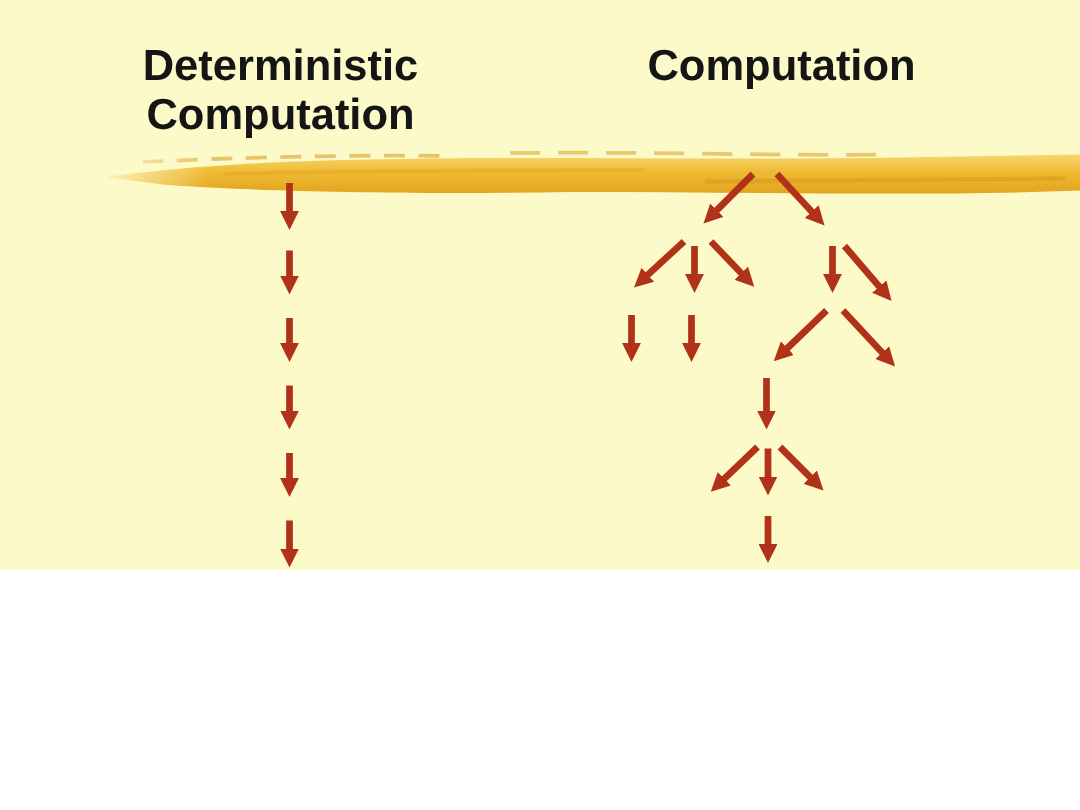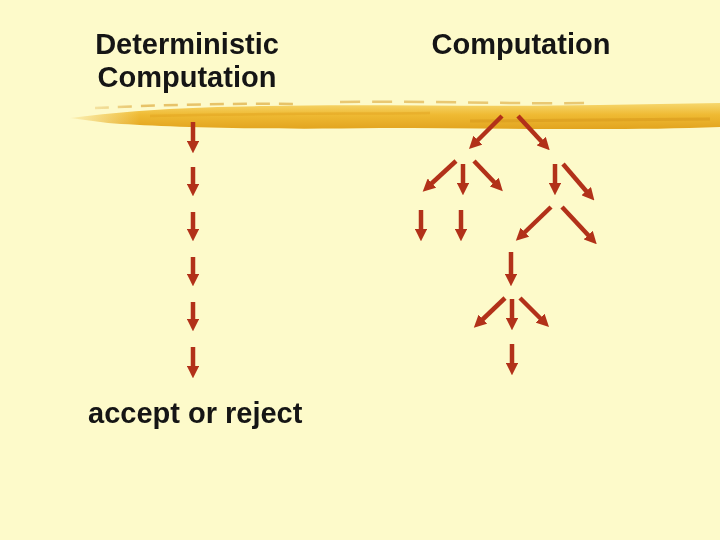--- a/index.html
+++ b/index.html
@@ -12,21 +12,21 @@
     --brush_streak: #D5961A;
   }
   * { margin: 0; padding: 0; box-sizing: border-box; }
   html, body {
     width: 720px; height: 540px;
     font-family: "Liberation Sans", "DejaVu Sans", sans-serif;
     overflow: hidden;
   }
   .slide {
     position: relative;
-    width: 720px; height: 540px;
+    width: 720px; height: 380px;
     background: var(--background);
   }
   .diagram-canvas {
     position: absolute;
     left: 0; top: 0;
     width: 720px; height: 540px;
     display: block;
   }
   .txt {
     position: absolute;
@@ -114,17 +114,16 @@
 
   <div class="txt title" style="left:37px; top:28px;">
     <div>Deterministic</div>
     <div>Computation</div>
   </div>
 
   <div class="txt title" style="left:371px; top:28px;">
     <div>Computation</div>
   </div>
 
-  <div class="txt label" style="left:88px; top:398px;">accept or reject</div>
 
 
 
 </div>
 
 </body></html>

